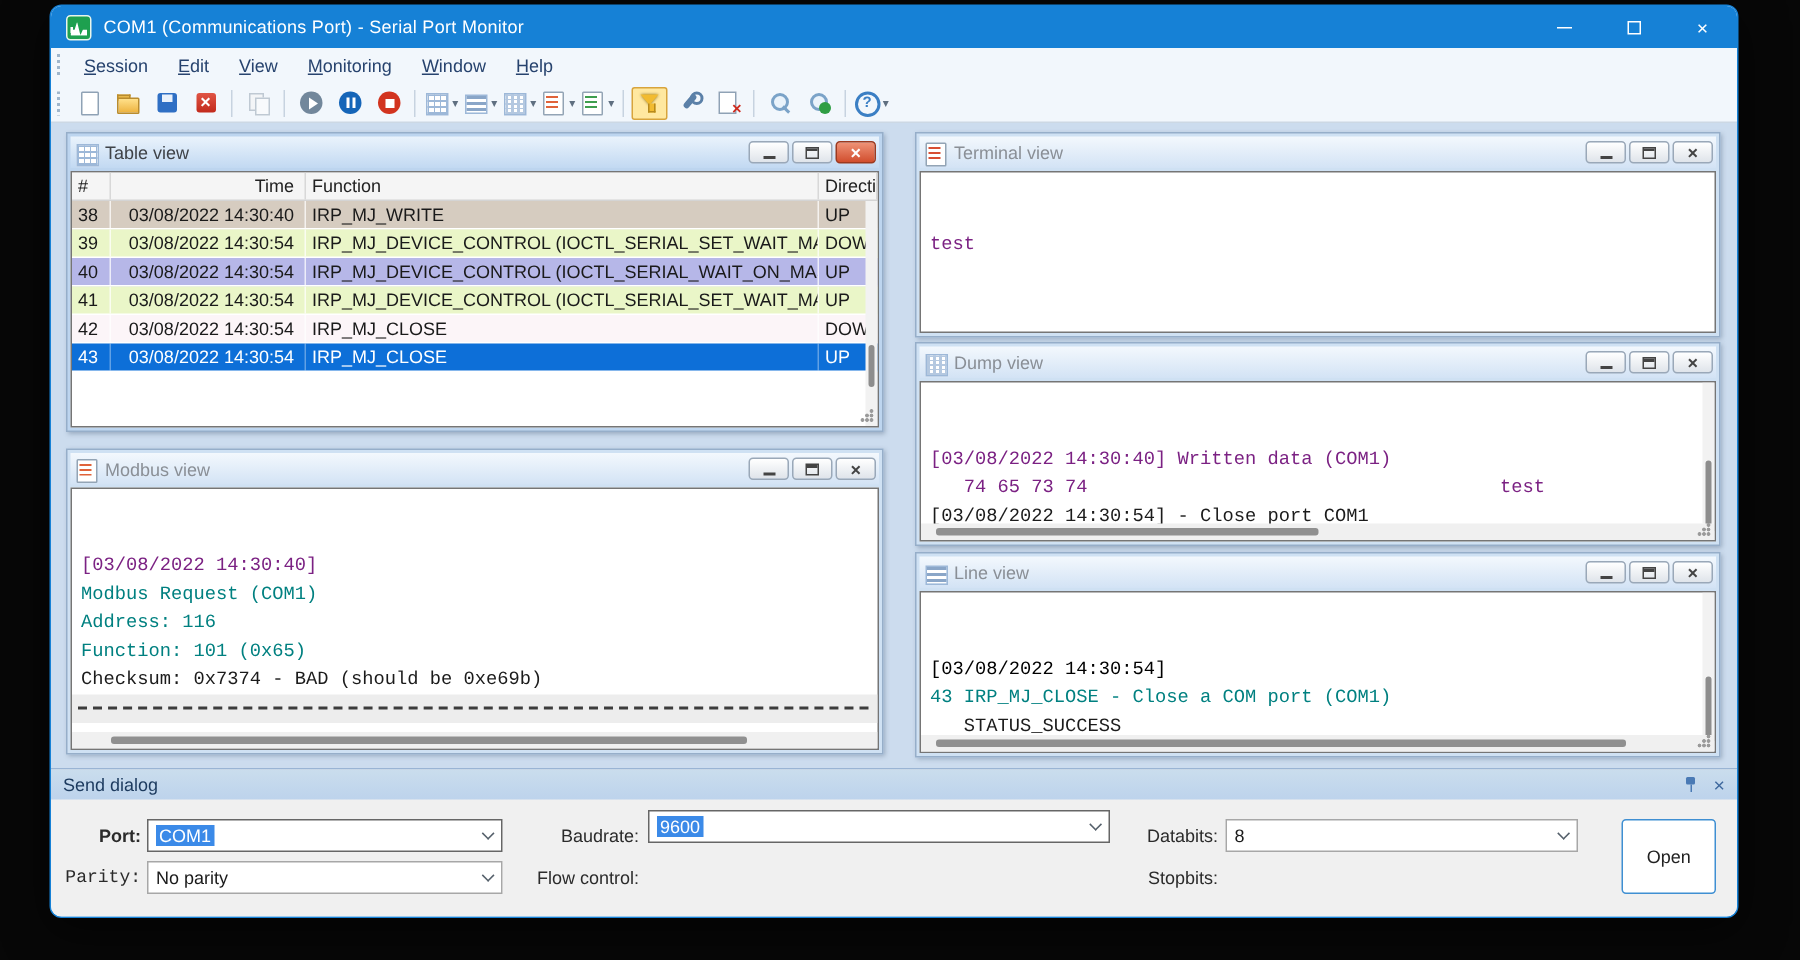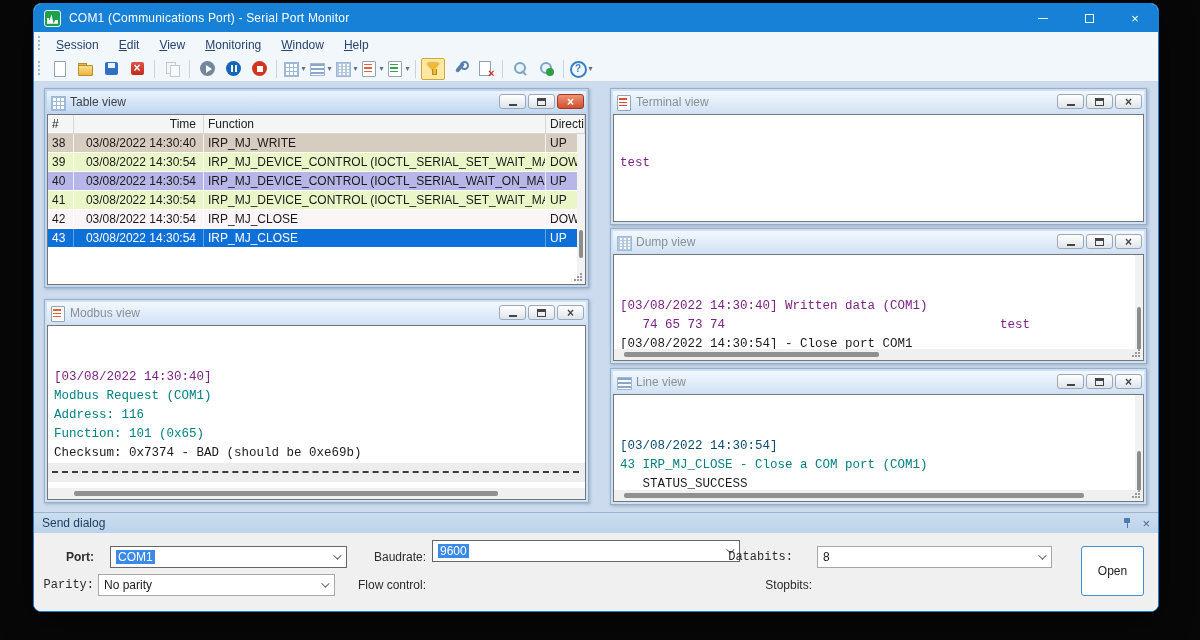--- a/index.html
+++ b/index.html
@@ -382,52 +382,52 @@
             </span>
           <span class="wbtn">
               <span class="g-max"></span>
             </span>
           <span class="wbtn">
               <span class="g-close">×</span>
             </span>
         </span>
       </div>
       <div class="mbody mono">
-        <div id="line-lines" style="padding-top:4px;"><div class="mline" style="color: #0c4a6e;">[03/08/2022 14:30:54]</div><div class="mline" style="color: rgb(0, 128, 128);">43 IRP_MJ_CLOSE - Close a COM port (COM1)</div><div class="mline" style="color: rgb(27, 27, 27);">   STATUS_SUCCESS</div><div class="mline graybg"></div></div>
+        <div id="line-lines" style="padding-top:4px;"><div class="mline" style="color: #000000;">[03/08/2022 14:30:54]</div><div class="mline" style="color: rgb(0, 128, 128);">43 IRP_MJ_CLOSE - Close a COM port (COM1)</div><div class="mline" style="color: rgb(27, 27, 27);">   STATUS_SUCCESS</div><div class="mline graybg"></div></div>
         <div class="vsb" style="bottom:11px;"><span class="thumb" style="top:56px;height:44px;"></span></div>
         <div class="hsb"><span class="thumb" style="left:10px;width:460px;"></span></div>
         <span class="gripdots"></span>
       </div>
     </div>
 
   </div>
 
   <div class="sendpanel">
     <div class="ptitle">
       <span>Send dialog</span>
       <span class="pright">
         <span class="pin"></span>
         <span class="pclose">×</span>
       </span>
     </div>
     <div class="pbody">
 
       <span class="flabel b" style="left:0;width:60px;top:13px;">Port:</span>
-      <div class="combo focus" style="left:76px;top:13px;width:237px;">
+      <div class="combo focus" style="left:64px;top:13px;width:237px;">
         <span class="cval hl">COM1</span>
         <span class="chev"></span>
       </div>
 
       <span class="flabel" style="left:320px;width:72px;top:13px;">Baudrate:</span>
       <div class="combo focus" style="left:398px;top:7px;width:308px;">
         <span class="cval hl">9600</span>
         <span class="chev"></span>
       </div>
 
-      <span class="flabel" style="left:681px;width:78px;top:13px;font-family:Liberation Mono, monospace;">Databits:</span>
+      <span class="flabel" style="left:700px;width:78px;top:13px;">Databits:</span>
       <div class="combo" style="left:783px;top:13px;width:235px;">
         <span class="cval">8</span>
         <span class="chev"></span>
       </div>
 
       <span class="flabel" style="left:0;width:60px;top:41px;font-family:Liberation Mono, monospace;">Parity:</span>
       <div class="combo" style="left:64px;top:41px;width:237px;">
         <span class="cval">No parity</span>
         <span class="chev"></span>
       </div>

